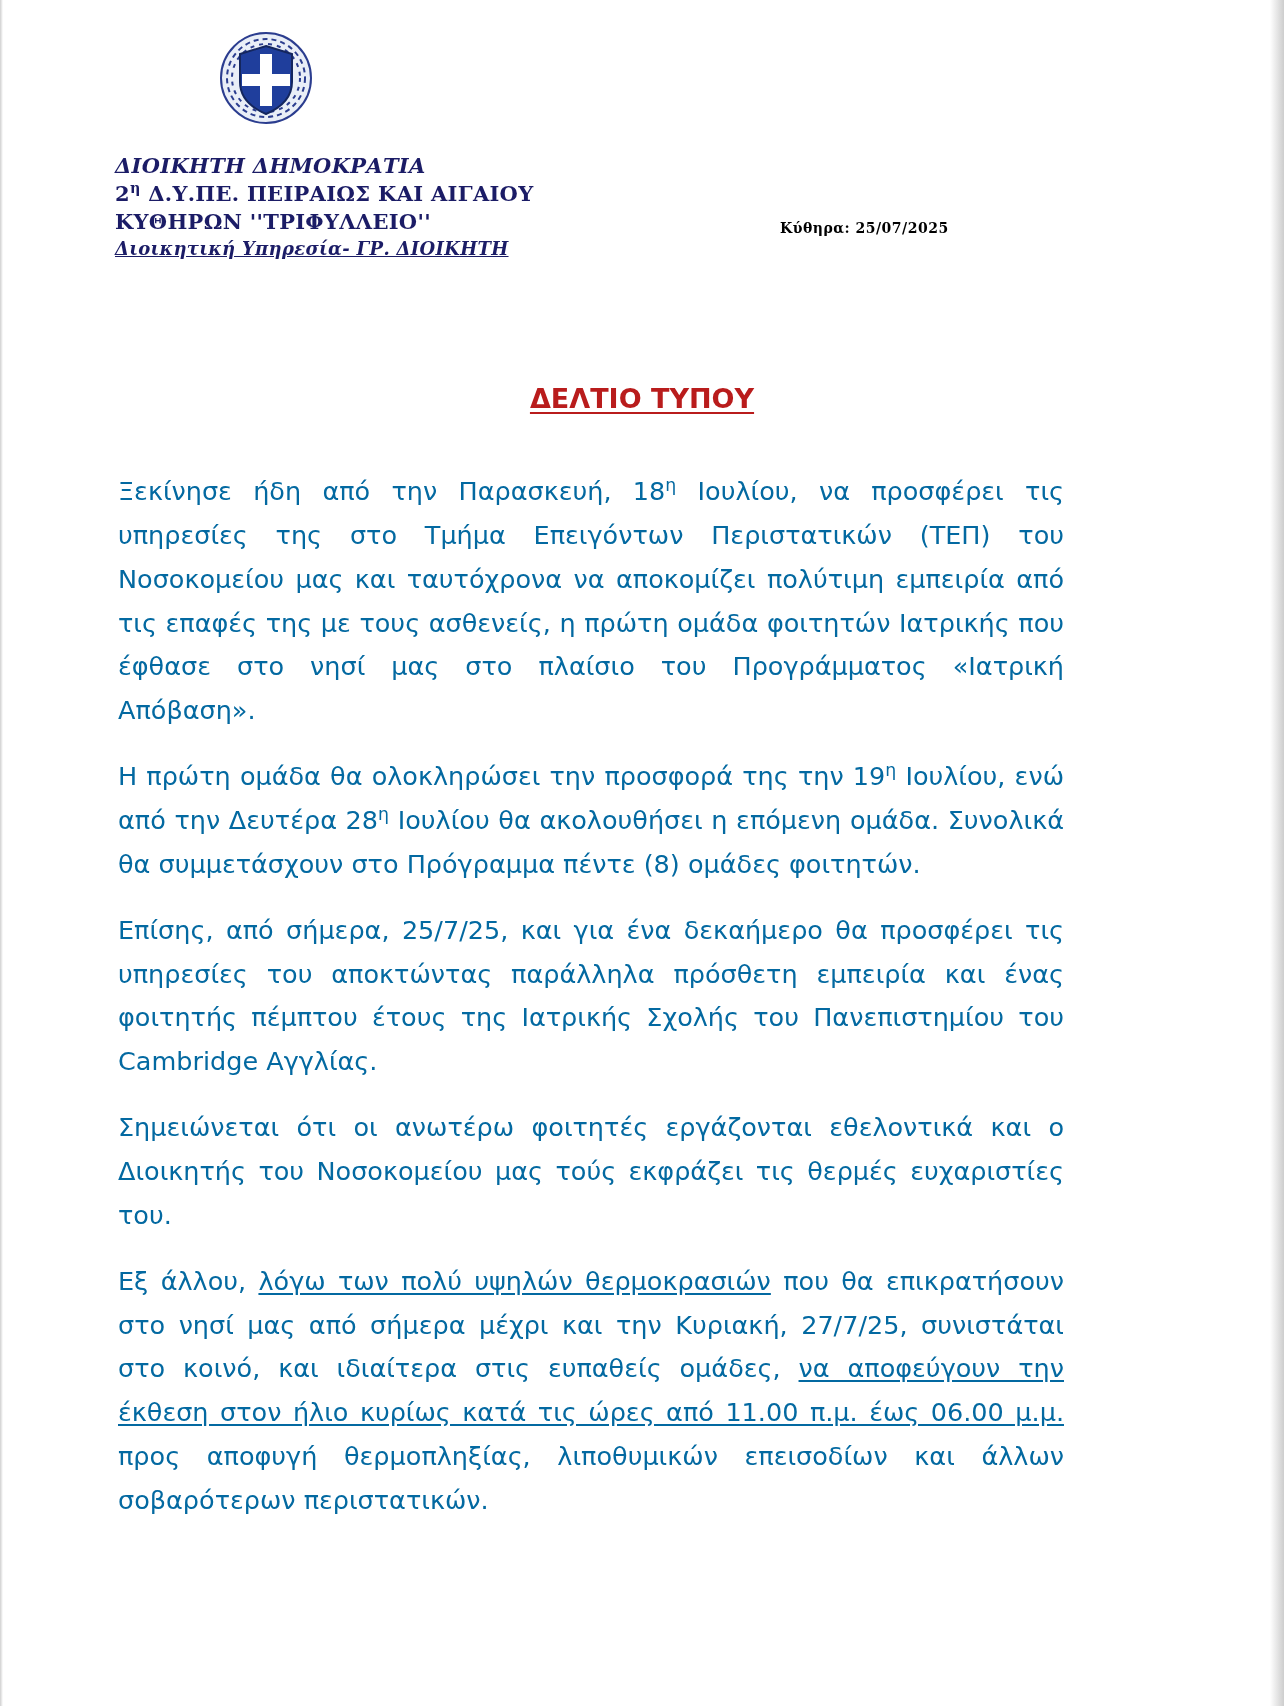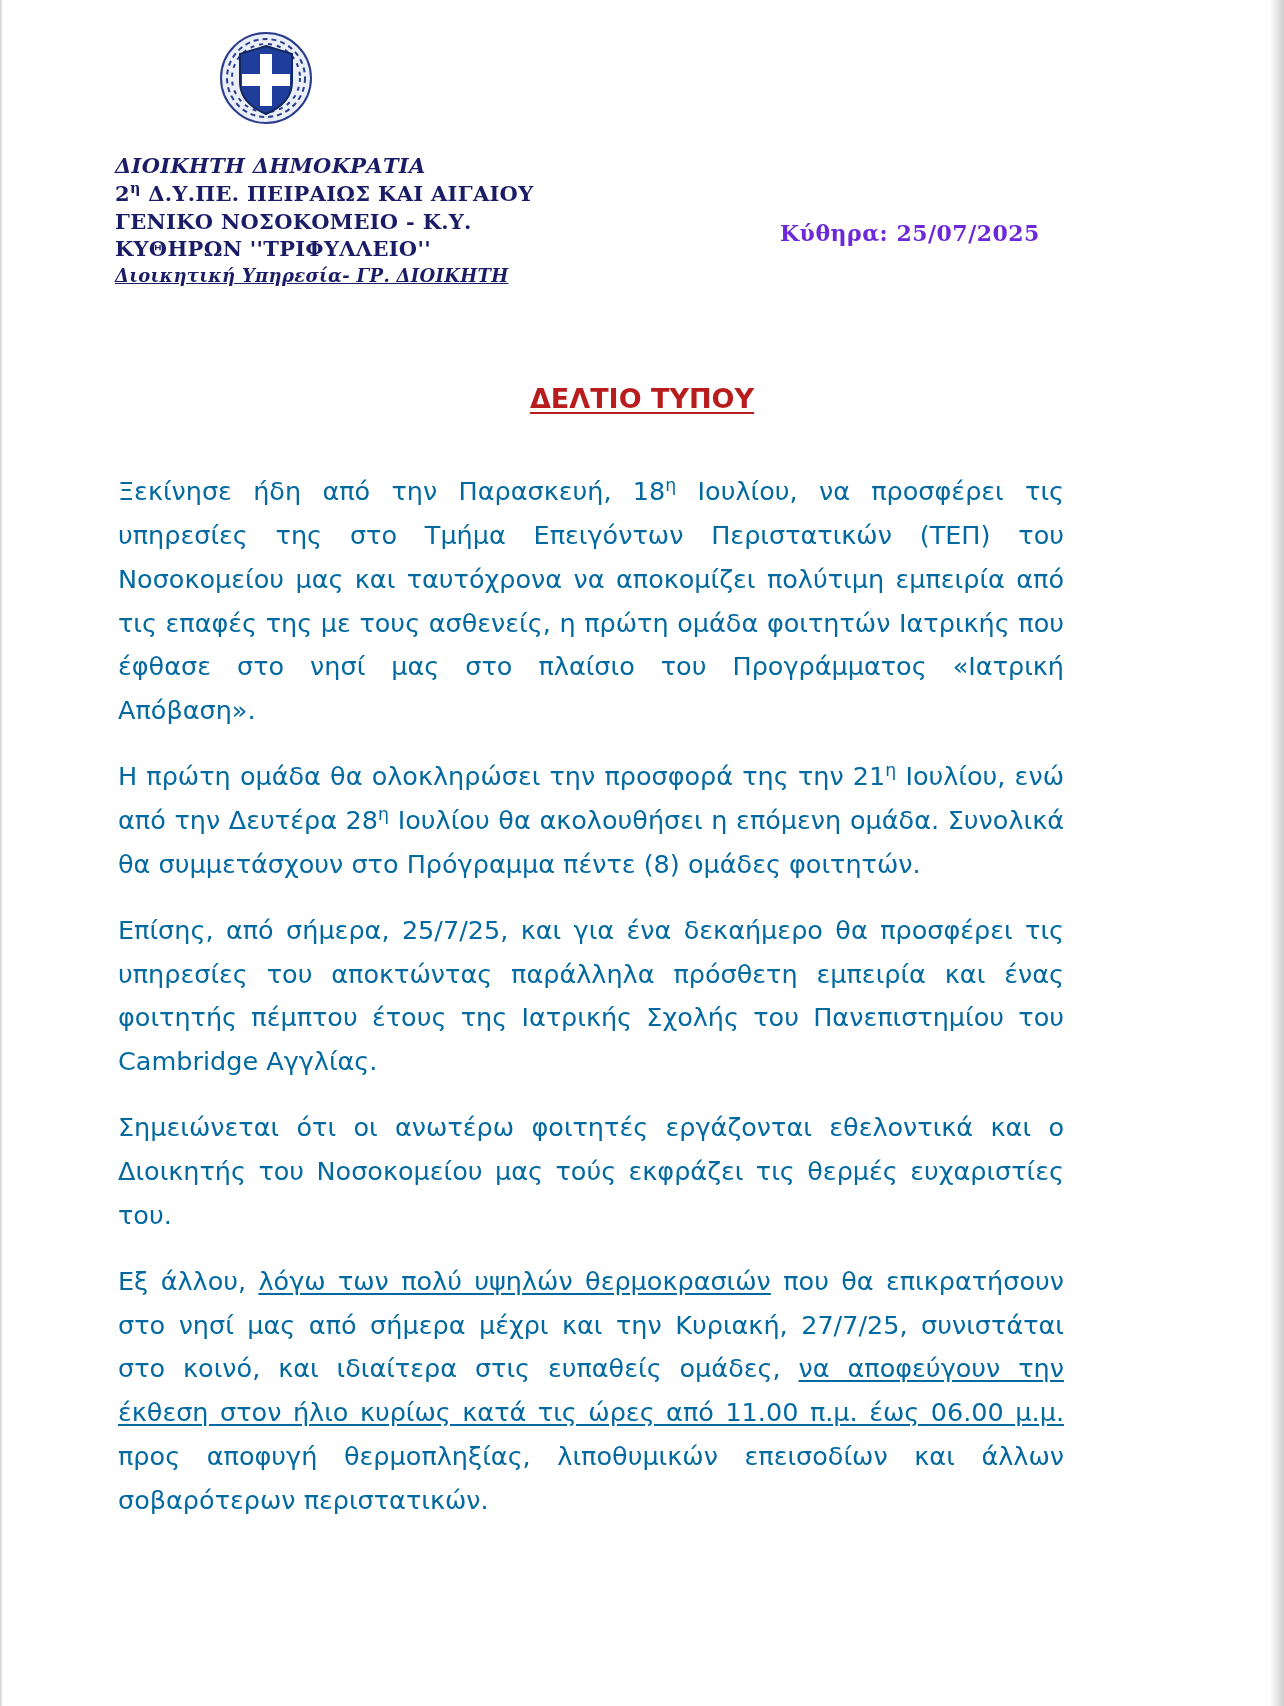--- a/index.html
+++ b/index.html
@@ -65,22 +65,22 @@
     margin-top: 2px;
   }
   .sup { font-size: 0.68em; vertical-align: super; }
 
   .place-date {
     position: absolute;
     left: 780px;
     top: 220px;
     font-family: "DejaVu Serif", serif;
     font-weight: bold;
-    color: #6d28d9;
-    font-size: 22px;
+    color: #000000;
+    font-size: 14px;
     letter-spacing: 0.5px;
   }
 
   .doc-title {
     position: absolute;
     top: 383px;
     left: 0;
     width: 1284px;
     text-align: center;
     font-family: "DejaVu Sans", sans-serif;
@@ -129,34 +129,33 @@
       <path d="M48 16 L74 24 L74 52 C74 68 62 78 48 84 C34 78 22 68 22 52 L22 24 Z" fill="#1f3e9c" stroke="#14265e" stroke-width="2"></path>
 
       <rect x="42" y="24" width="12" height="52" fill="#ffffff"></rect>
       <rect x="24" y="44" width="48" height="12" fill="#ffffff"></rect>
     </svg>
   </div>
 
   <div class="letterhead">
     <div class="l1">ΔΙΟΙΚΗΤΗ ΔΗΜΟΚΡΑΤΙΑ</div>
     <div class="l2"><span>2</span><span class="sup">η</span><span> Δ.Υ.ΠΕ. ΠΕΙΡΑΙΩΣ ΚΑΙ ΑΙΓΑΙΟΥ</span></div>
-    <div class="l3">ΓΕΝΙΚΟ  ΝΟΣΟΚΟΜΕΙΟ - Κ.Υ.</div>
     <div class="l4">ΚΥΘΗΡΩΝ  ''ΤΡΙΦΥΛΛΕΙΟ''</div>
     <div class="l5">Διοικητική Υπηρεσία- ΓΡ. ΔΙΟΙΚΗΤΗ</div>
   </div>
 
   <div class="place-date">Κύθηρα:  25/07/2025</div>
 
   <div class="doc-title"><span>ΔΕΛΤΙΟ ΤΥΠΟΥ</span></div>
 
   <div class="body-text">
 
     <p><span>Ξεκίνησε ήδη από την Παρασκευή, 18</span><span class="sup">η</span><span> Ιουλίου, να προσφέρει τις υπηρεσίες της  στο Τμήμα Επειγόντων Περιστατικών (ΤΕΠ) του Νοσοκομείου μας και ταυτόχρονα να αποκομίζει πολύτιμη εμπειρία από τις επαφές της με τους ασθενείς, η πρώτη ομάδα φοιτητών Ιατρικής  που έφθασε στο νησί μας στο πλαίσιο του Προγράμματος «Ιατρική Απόβαση».</span></p>
 
-    <p><span>Η πρώτη ομάδα θα ολοκληρώσει την προσφορά της την 21</span><span class="sup">η</span><span> Ιουλίου, ενώ από την Δευτέρα 28</span><span class="sup">η</span><span> Ιουλίου  θα ακολουθήσει η επόμενη ομάδα. Συνολικά θα συμμετάσχουν στο Πρόγραμμα πέντε (8) ομάδες φοιτητών.</span></p>
+    <p><span>Η πρώτη ομάδα θα ολοκληρώσει την προσφορά της την 19</span><span class="sup">η</span><span> Ιουλίου, ενώ από την Δευτέρα 28</span><span class="sup">η</span><span> Ιουλίου  θα ακολουθήσει η επόμενη ομάδα. Συνολικά θα συμμετάσχουν στο Πρόγραμμα πέντε (8) ομάδες φοιτητών.</span></p>
 
     <p>Επίσης, από σήμερα, 25/7/25, και για ένα δεκαήμερο θα προσφέρει τις υπηρεσίες του αποκτώντας παράλληλα πρόσθετη εμπειρία και ένας φοιτητής  πέμπτου έτους της Ιατρικής Σχολής του Πανεπιστημίου του Cambridge Αγγλίας.</p>
 
     <p>Σημειώνεται ότι οι ανωτέρω φοιτητές εργάζονται εθελοντικά  και ο Διοικητής του Νοσοκομείου μας τούς εκφράζει τις θερμές ευχαριστίες του.</p>
 
     <p><span>Εξ άλλου, </span><span class="u">λόγω των πολύ υψηλών θερμοκρασιών</span><span> που θα επικρατήσουν στο νησί μας από σήμερα μέχρι και την  Κυριακή, 27/7/25, συνιστάται στο κοινό, και ιδιαίτερα στις ευπαθείς ομάδες, </span><span class="u">να αποφεύγουν την έκθεση στον ήλιο κυρίως κατά τις ώρες από 11.00 π.μ. έως 06.00 μ.μ.</span><span> προς αποφυγή θερμοπληξίας, λιποθυμικών επεισοδίων και άλλων σοβαρότερων περιστατικών.</span></p>
 
   </div>
 </div>
 

